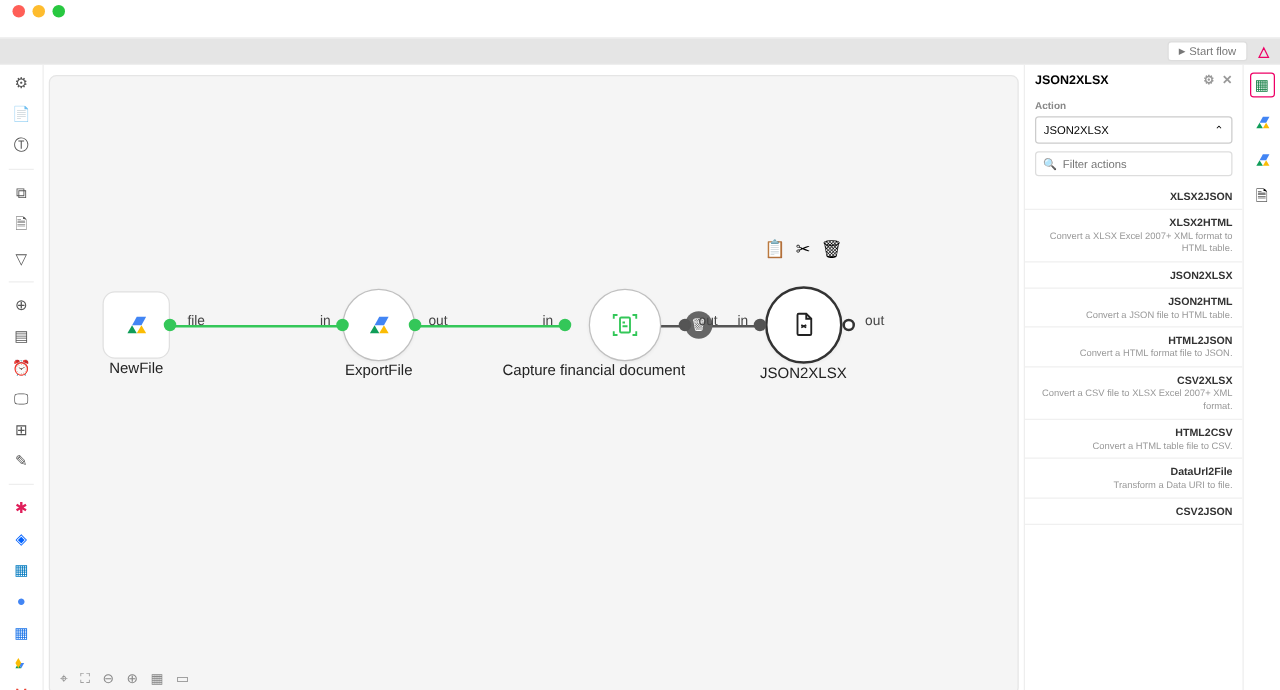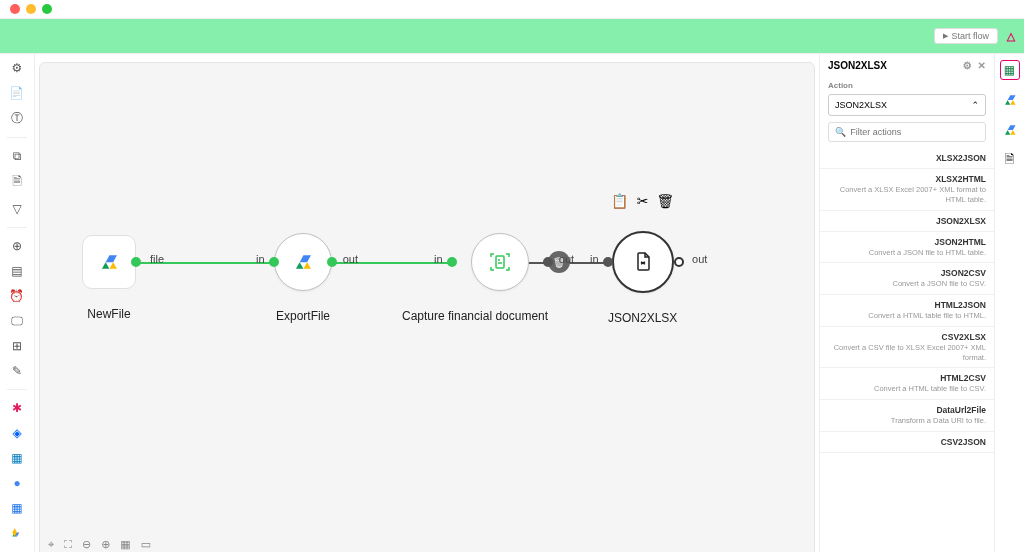--- a/index.html
+++ b/index.html
@@ -4,39 +4,39 @@
 <style>
 * { margin: 0; padding: 0; box-sizing: border-box; font-family: -apple-system, BlinkMacSystemFont, "Segoe UI", sans-serif; }
 body { background: #fff; width: 1024px; height: 552px; overflow: hidden; }
 
 .window-chrome { height: 18px; display: flex; align-items: center; padding-left: 10px; gap: 6px; background: #fff; }
 .window-dot { width: 10px; height: 10px; border-radius: 50%; }
 .dot-red { background: #ff5f57; }
 .dot-yellow { background: #febc2e; }
 .dot-green { background: #28c840; }
 
-.topbar { height: 36px; border-top: 1px solid #eee; border-bottom: 1px solid #eee; display: flex; align-items: center; justify-content: flex-end; padding: 0 6px; gap: 6px; background: #86efac; }
+.topbar { height: 22px; border-top: 1px solid #eee; border-bottom: 1px solid #eee; display: flex; align-items: center; justify-content: flex-end; padding: 0 6px; gap: 6px; background: #e5e5e5; margin-top: 12px; }
 .start-btn { font-size: 9px; padding: 2px 8px; border: 1px solid #ddd; border-radius: 3px; background: #fff; display: flex; align-items: center; gap: 3px; cursor: pointer; color: #777; }
 .start-btn::before { content: "▶"; font-size: 7px; }
 .warn-icon { width: 14px; height: 14px; display: flex; align-items: center; justify-content: center; color: #e06; font-size: 11px; font-weight: bold; }
 
 .main { display: flex; height: 512px; }
 
 .left-sidebar { width: 35px; border-right: 1px solid #eee; display: flex; flex-direction: column; align-items: center; padding-top: 6px; gap: 8px; background: #fff; }
 .left-sidebar .tool { width: 20px; height: 20px; display: flex; align-items: center; justify-content: center; cursor: pointer; font-size: 12px; color: #555; }
 .left-sidebar .tool svg { width: 14px; height: 14px; }
 .left-sidebar .divider { width: 60%; height: 1px; background: #eee; margin: 2px 0; }
 
 .canvas-area { flex: 1; position: relative; background: #f5f5f5; margin: 8px 4px 8px 4px; border: 1px solid #e5e5e5; border-radius: 6px; }
 
 .node { position: absolute; display: flex; flex-direction: column; align-items: center; }
 .node-box { width: 54px; height: 54px; background: #fff; border: 1px solid #e0e0e0; border-radius: 10px; display: flex; align-items: center; justify-content: center; }
 .node-circle { width: 58px; height: 58px; background: #fff; border: 1px solid #c0c0c0; border-radius: 50%; display: flex; align-items: center; justify-content: center; box-shadow: 0 1px 3px rgba(0,0,0,0.06); }
 .node-circle.selected { border: 2px solid #333; width: 62px; height: 62px; }
-.node-label { font-size: 12px; margin-top: 18px; color: #222; font-weight: 500; }
+.node-label { font-size: 12px; color: #222; font-weight: 500; }
 
 .port { position: absolute; width: 10px; height: 10px; border-radius: 50%; background: #fff; }
 .port.green { background: #34c759; border: 2px solid #34c759; }
 .port.dark { background: #555; border: 2px solid #555; }
 .port.empty { background: #fff; border: 2px solid #333; }
 .port-label { position: absolute; font-size: 11px; color: #444; }
 
 .edge { position: absolute; height: 2px; top: 50%; transform: translateY(-1px); }
 .edge.green { background: #34c759; }
 .edge.dark { background: #555; }
@@ -225,26 +225,22 @@
           <div class="rp-item-desc">Convert a XLSX Excel 2007+ XML format to HTML table.</div>
         </div>
         <div class="rp-item">
           <div class="rp-item-title">JSON2XLSX</div>
         </div>
         <div class="rp-item">
           <div class="rp-item-title">JSON2HTML</div>
           <div class="rp-item-desc">Convert a JSON file to HTML table.</div>
         </div>
         <div class="rp-item">
-          <div class="rp-item-title">JSON2CSV</div>
-          <div class="rp-item-desc">Convert a JSON file to CSV.</div>
-        </div>
-        <div class="rp-item">
           <div class="rp-item-title">HTML2JSON</div>
-          <div class="rp-item-desc">Convert a HTML table file to HTML.</div>
+          <div class="rp-item-desc">Convert a HTML format file to JSON.</div>
         </div>
         <div class="rp-item">
           <div class="rp-item-title">CSV2XLSX</div>
           <div class="rp-item-desc">Convert a CSV file to XLSX Excel 2007+ XML format.</div>
         </div>
         <div class="rp-item">
           <div class="rp-item-title">HTML2CSV</div>
           <div class="rp-item-desc">Convert a HTML table file to CSV.</div>
         </div>
         <div class="rp-item">

